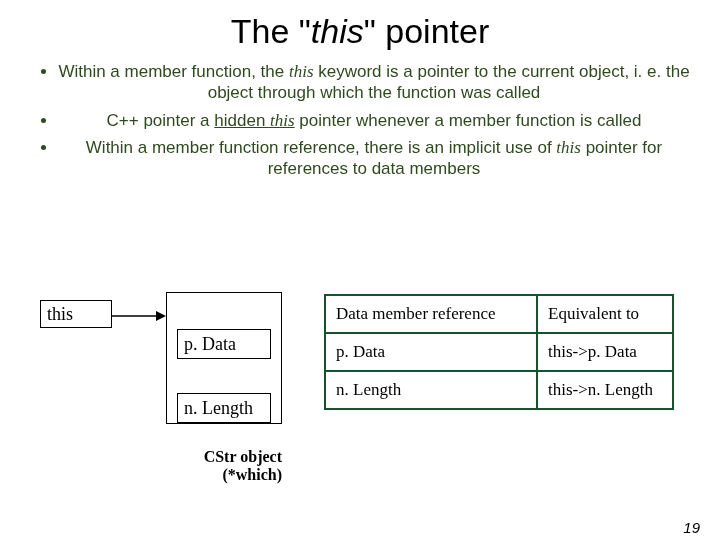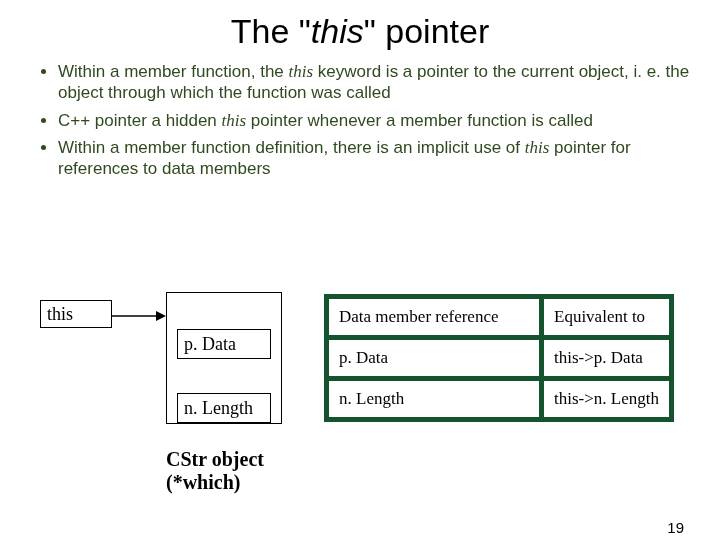--- a/index.html
+++ b/index.html
@@ -26,21 +26,21 @@
     margin-bottom: 10px;
   }
   .title .ital { font-style: italic; }
   .bullets {
     margin: 0 30px 0 40px;
     padding-left: 18px;
     color: #304A20;
     font-size: 17px;
     line-height: 1.25;
   }
-  .bullets li { margin-bottom: 6px; }
+  .bullets li { margin-bottom: 6px; text-align: center; }
   .bullets .kw {
     font-family: "Times New Roman", Times, serif;
     font-style: italic;
   }
   .diagram-area {
     position: absolute;
     left: 40px;
     top: 280px;
     width: 300px;
     height: 240px;
@@ -79,74 +79,75 @@
     padding-left: 6px;
     line-height: 28px;
   }
   .member.p  { top: 36px; }
   .member.n  { top: 100px; }
   .caption {
     position: absolute;
     left: 126px;
     top: 156px;
     width: 116px;
-    text-align: left;
+    text-align: right;
     font-family: "Times New Roman", Times, serif;
     font-weight: bold;
-    font-size: 20px;
+    font-size: 16px;
     line-height: 1.15;
   }
   svg.arrow {
     position: absolute;
     left: 72px;
     top: 18px;
     width: 54px;
     height: 12px;
   }
   .tbl {
     position: absolute;
     left: 324px;
     top: 282px;
     border-collapse: collapse;
     width: 350px;
     font-family: "Times New Roman", Times, serif;
     font-size: 17px;
   }
   .tbl td {
-    border: 5px solid #14532d;
+    border: 2px solid #14532d;
     padding: 6px 10px;
     height: 24px;
   }
   .tbl td.col1 { width: 190px; }
   .pagenum {
     position: absolute;
-    right: 36px;
+    right: 20px;
     bottom: 16px;
     font-family: Arial, sans-serif;
     font-size: 15px;
+    font-style: italic;
   }
 </style>
 </head>
 <body>
 
 <div class="slide">
 
   <div class="title">
     <span>The "</span><span class="ital">this</span><span>" pointer</span>
   </div>
 
   <ul class="bullets">
     <li>
       <span>Within a member function, the </span><span class="kw">this</span><span> keyword is a pointer to the current object, i. e. the object through which the function was called</span>
     </li>
     <li>
-      <span>C++ pointer a </span><span style=""><span>hidden </span><span class="kw">this</span></span><span> pointer whenever a member function is called</span>
+      <span>C++ pointer a </span><span style="text-decoration:underline"><span>hidden </span><span class="kw">this</span></span><span> pointer whenever a member function is called</span>
     </li>
     <li>
-      <span>Within a member function definition, there is an implicit use of </span><span class="kw">this</span><span> pointer for references to data members</span>
+      <span>Within a member function reference, there is an implicit use of </span><span class="kw">this</span><span> pointer for references to data members</span>
     </li>
   </ul>
 
   <div class="diagram-area">
     <div class="this-box">this</div>
     <svg class="arrow" viewBox="0 0 54 12">
       <line x1="0" y1="6" x2="44" y2="6" stroke="#000" stroke-width="1.5"></line>
       <polygon points="44,1 54,6 44,11" fill="#000"></polygon>
     </svg>
     <div class="obj-box">

